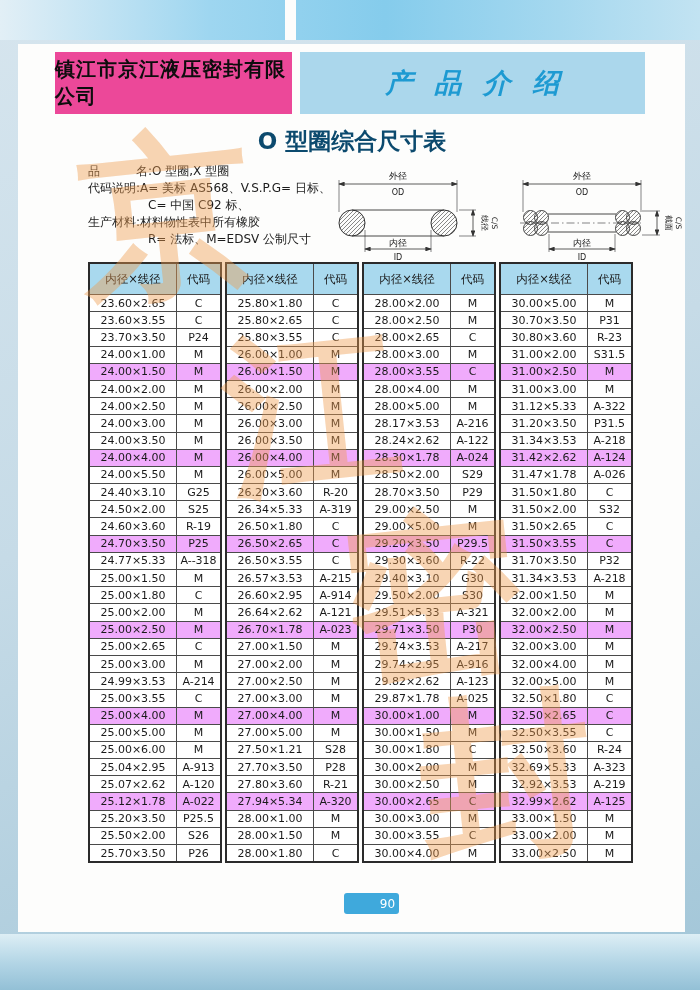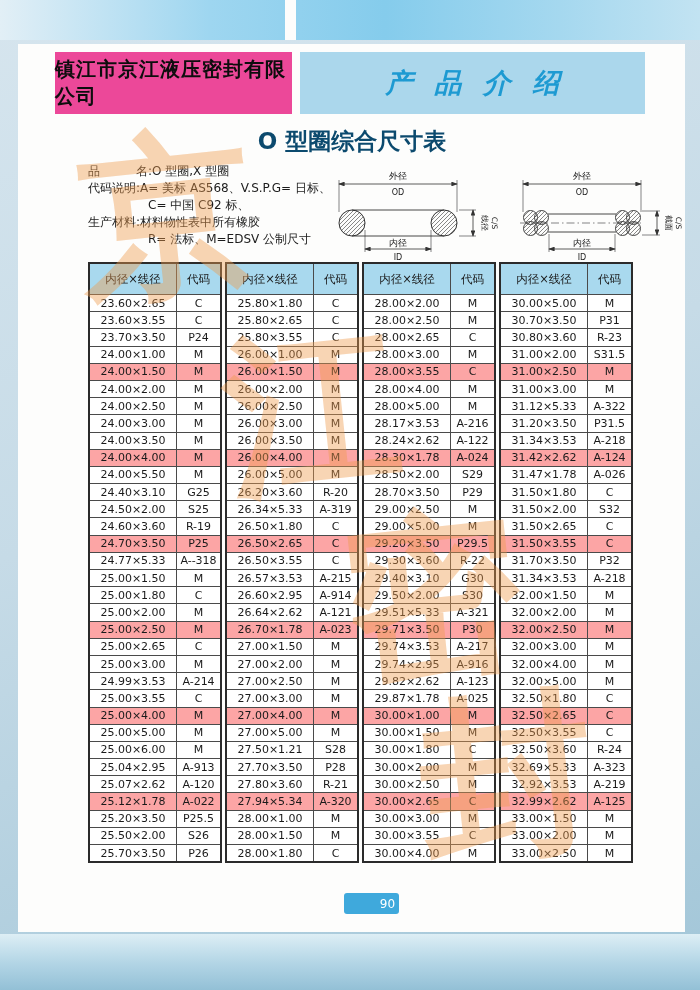--- a/index.html
+++ b/index.html
@@ -27,21 +27,21 @@
 
   .info-block{position:absolute;left:70px;top:119px;width:260px;font-size:12px;color:#1c1c1c;line-height:17px;}
   .info-line.indent{padding-left:60px;}
 
   .diagrams{position:absolute;left:312px;top:126px;display:flex;gap:16px;}
 
   .size-table{position:absolute;left:70px;top:218px;display:flex;gap:3px;}
   .tgroup{width:130px;border:2px solid #2b2b2b;background:#fff;}
   .trow{display:flex;height:17.2px;box-sizing:border-box;border-top:1px solid #4a4a4a;}
   .trow.thead{height:30px;border-top:none;background:#a9d9ee;}
-  .trow.hl{background:#fca5a5;}
+  .trow.hl{background:#f0abfc;}
   .cell{display:flex;align-items:center;justify-content:center;font-size:11px;color:#1a1a1a;}
   .cell.size{width:87px;border-right:1px solid #4a4a4a;box-sizing:border-box;}
   .cell.code{flex:1;}
   .trow.thead .cell{font-size:11.5px;font-weight:400;}
 
   .page-badge{position:absolute;left:326px;top:849px;width:23px;height:21px;background:#3fa9dc;
     border-radius:3px;display:flex;align-items:center;justify-content:center;
     color:#ffffff;font-size:12px;padding-left:32px;}
 
   .watermark{position:absolute;left:0;top:0;width:700px;height:990px;pointer-events:none;z-index:5;}

